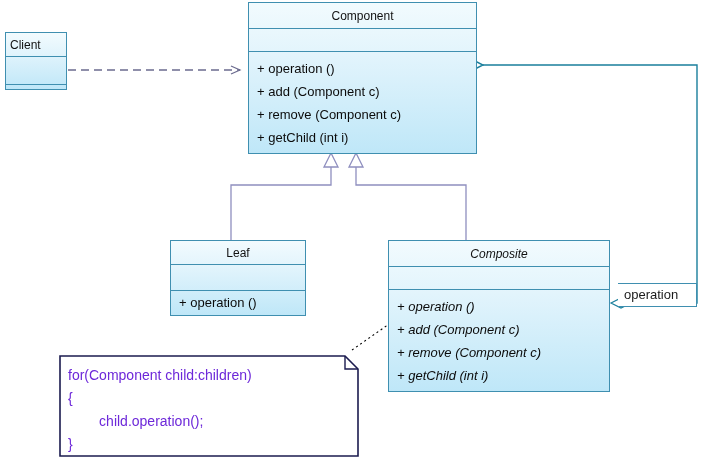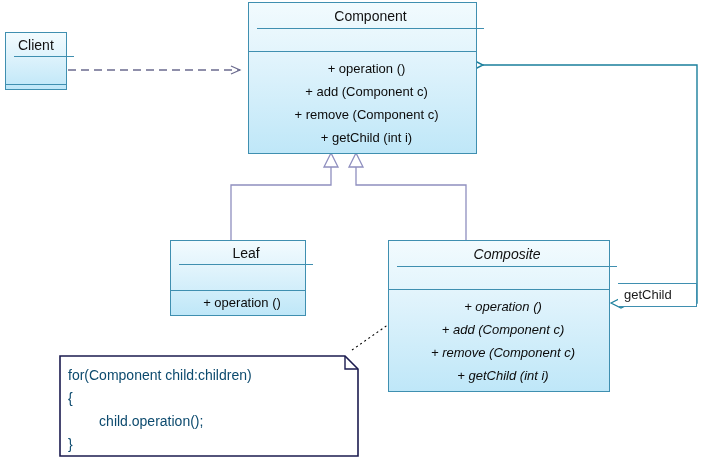--- a/index.html
+++ b/index.html
@@ -38,32 +38,30 @@
   .uml-row {
     box-sizing: border-box;
     display: block;
     width: 100%;
   }
   .uml-title {
     text-align: center;
     border-bottom: 1px solid #3f8fb0;
     line-height: 26px;
     height: 26px;
-    font-size: 14px;
+    font-size: 12px;
     color: #111;
     white-space: nowrap;
     overflow: hidden;
-    margin-left: 8px;
   }
   .uml-attrs {
     border-bottom: 1px solid #3f8fb0;
   }
   .uml-ops {
     padding: 2px 0 0 0;
-    text-align: center;
   }
   .uml-op {
     line-height: 19px;
     height: 19px;
     padding-left: 8px;
     white-space: nowrap;
     font-size: 13px;
   }
 
   
@@ -97,21 +95,21 @@
     left: 60px;
     top: 356px;
     width: 298px;
     height: 100px;
   }
   #note-box .note-text {
     position: absolute;
     left: 8px;
     top: 8px;
     font-size: 14px;
-    color: #0c4a6e;
+    color: #6d28d9;
     line-height: 23px;
     white-space: pre;
   }
 
   
   #children-label {
     position: absolute;
     left: 618px;
     top: 283px;
     width: 79px;
@@ -206,21 +204,21 @@
     <div class="uml-row uml-title">Composite</div>
     <div class="uml-row uml-attrs"></div>
     <div class="uml-row uml-ops">
       <div class="uml-op">+ operation ()</div>
       <div class="uml-op">+ add (Component c)</div>
       <div class="uml-op">+ remove (Component c)</div>
       <div class="uml-op">+ getChild (int i)</div>
     </div>
   </div>
 
-  <div id="children-label">getChild</div>
+  <div id="children-label">operation</div>
 
   <div id="note-box">
     <div class="note-text">for(Component child:children)
 {
         child.operation();
 }</div>
   </div>
 
 </div>
 

